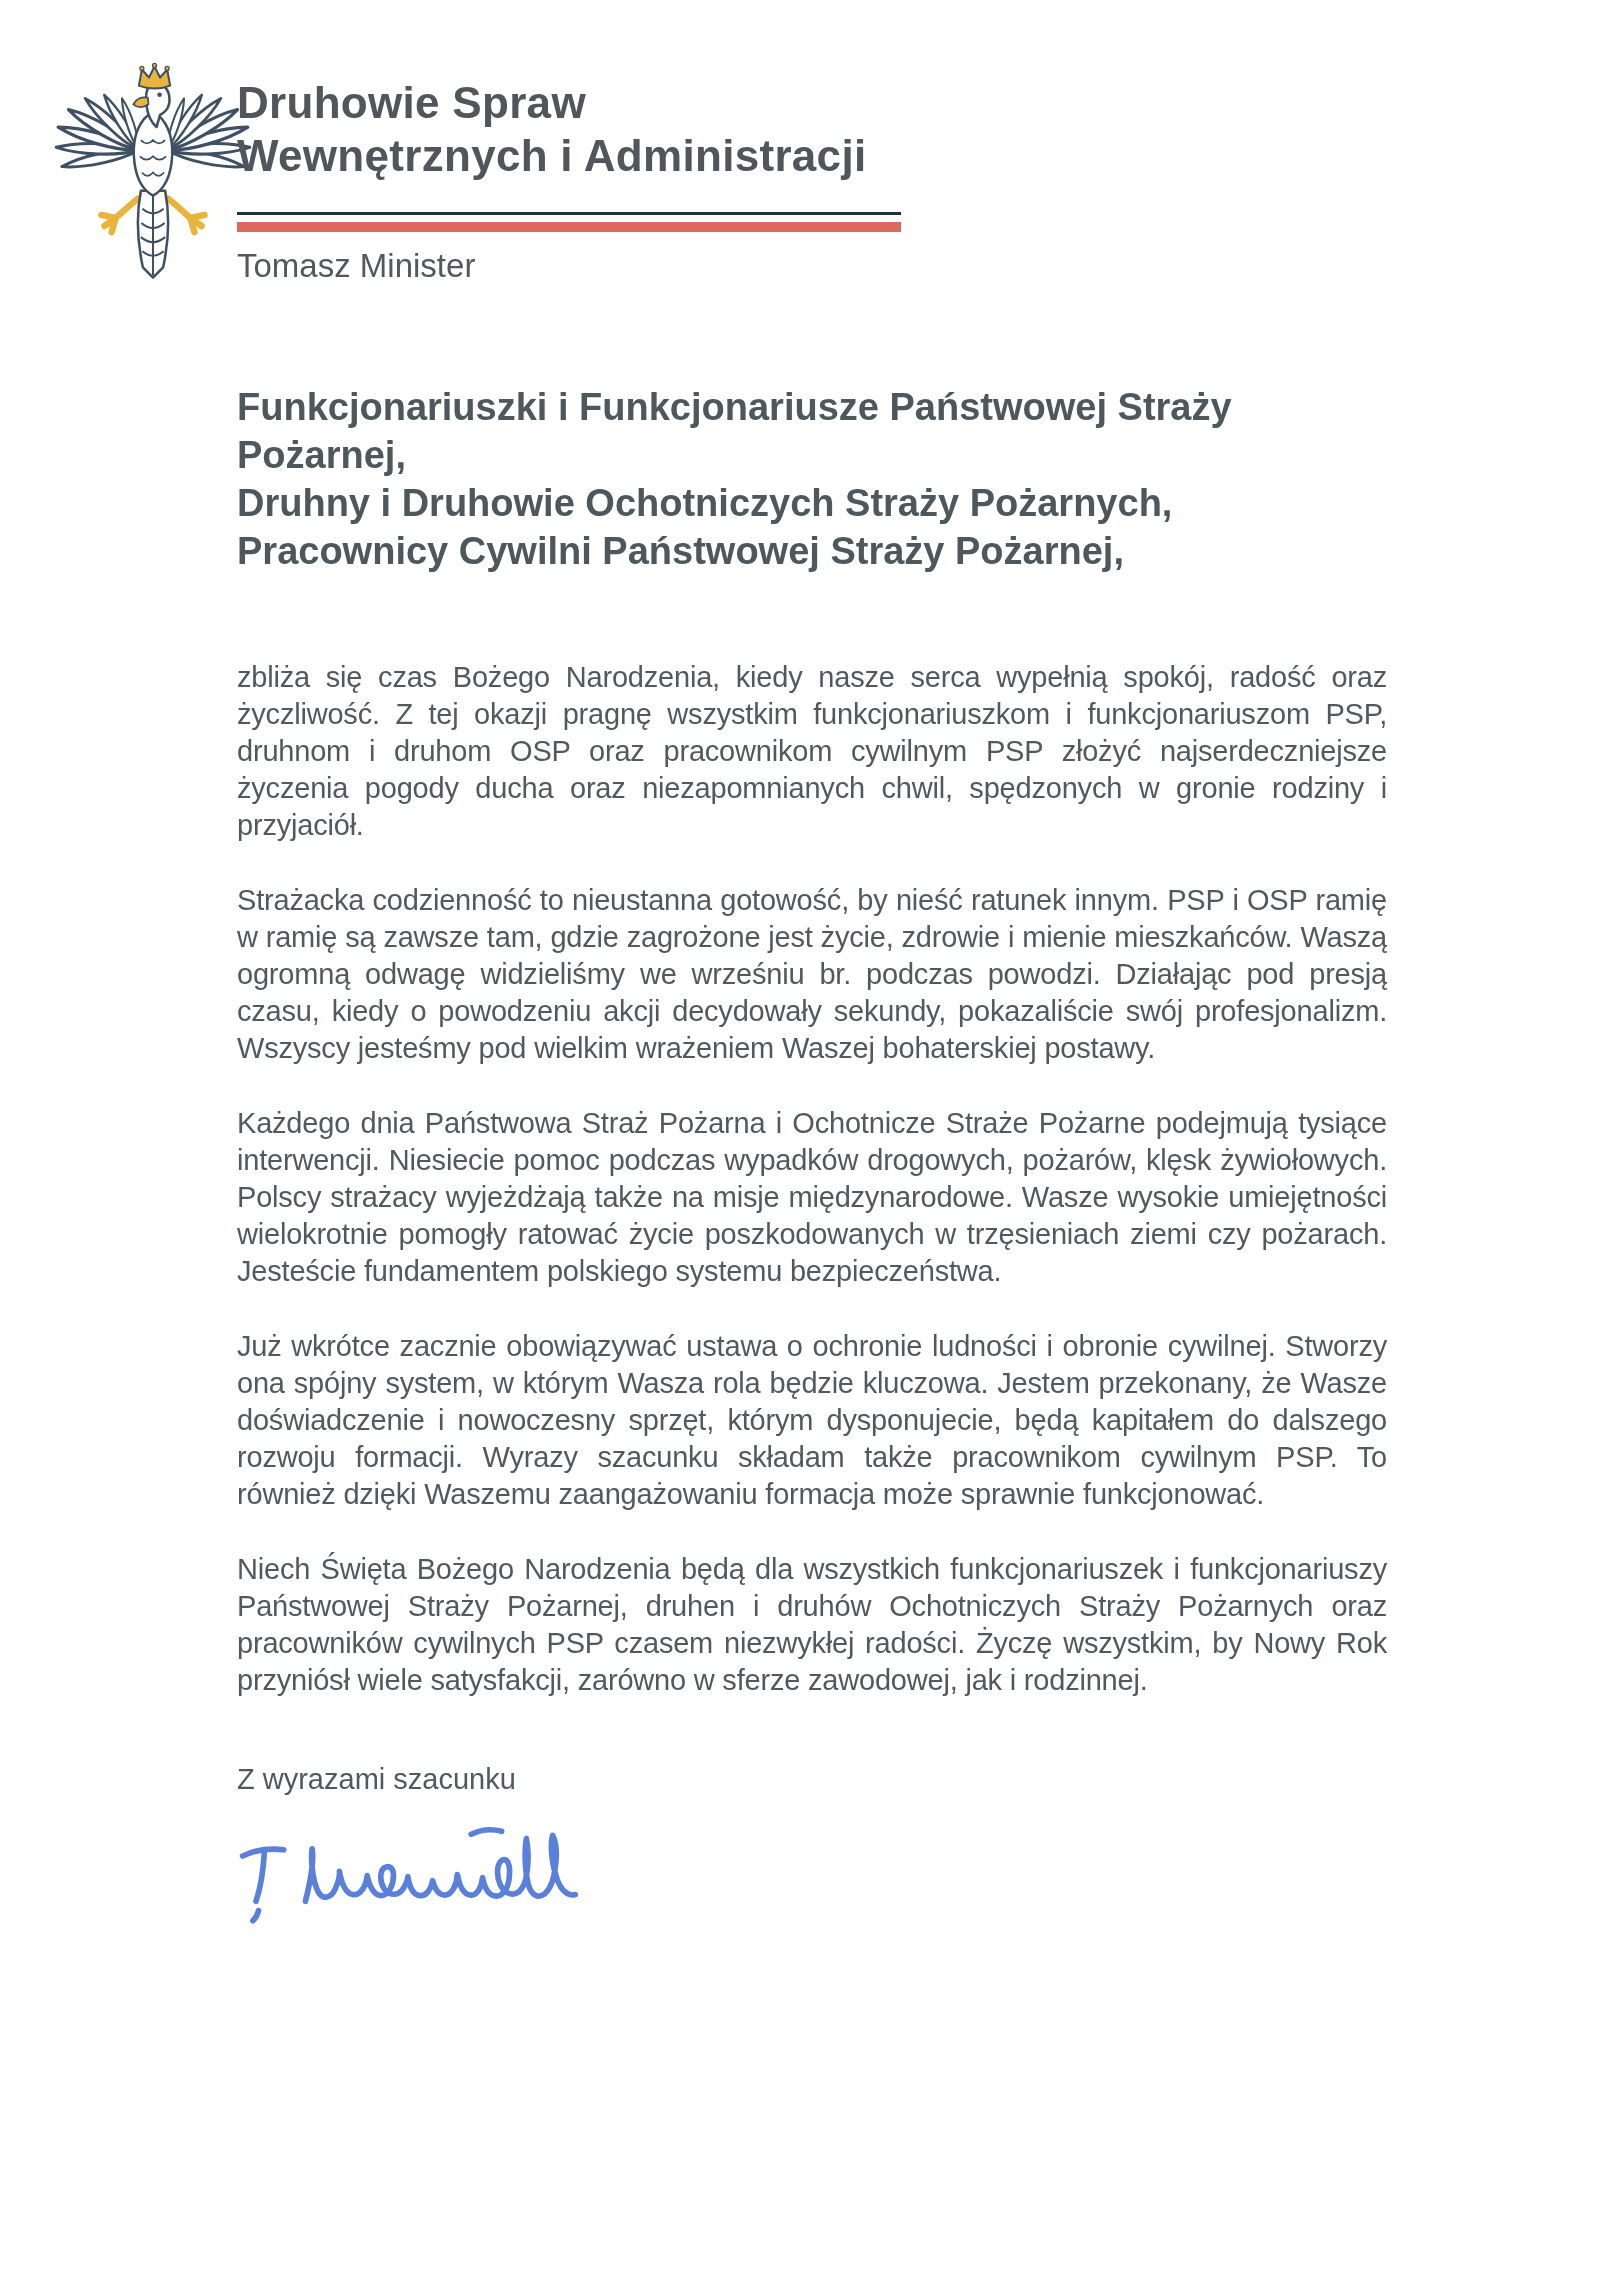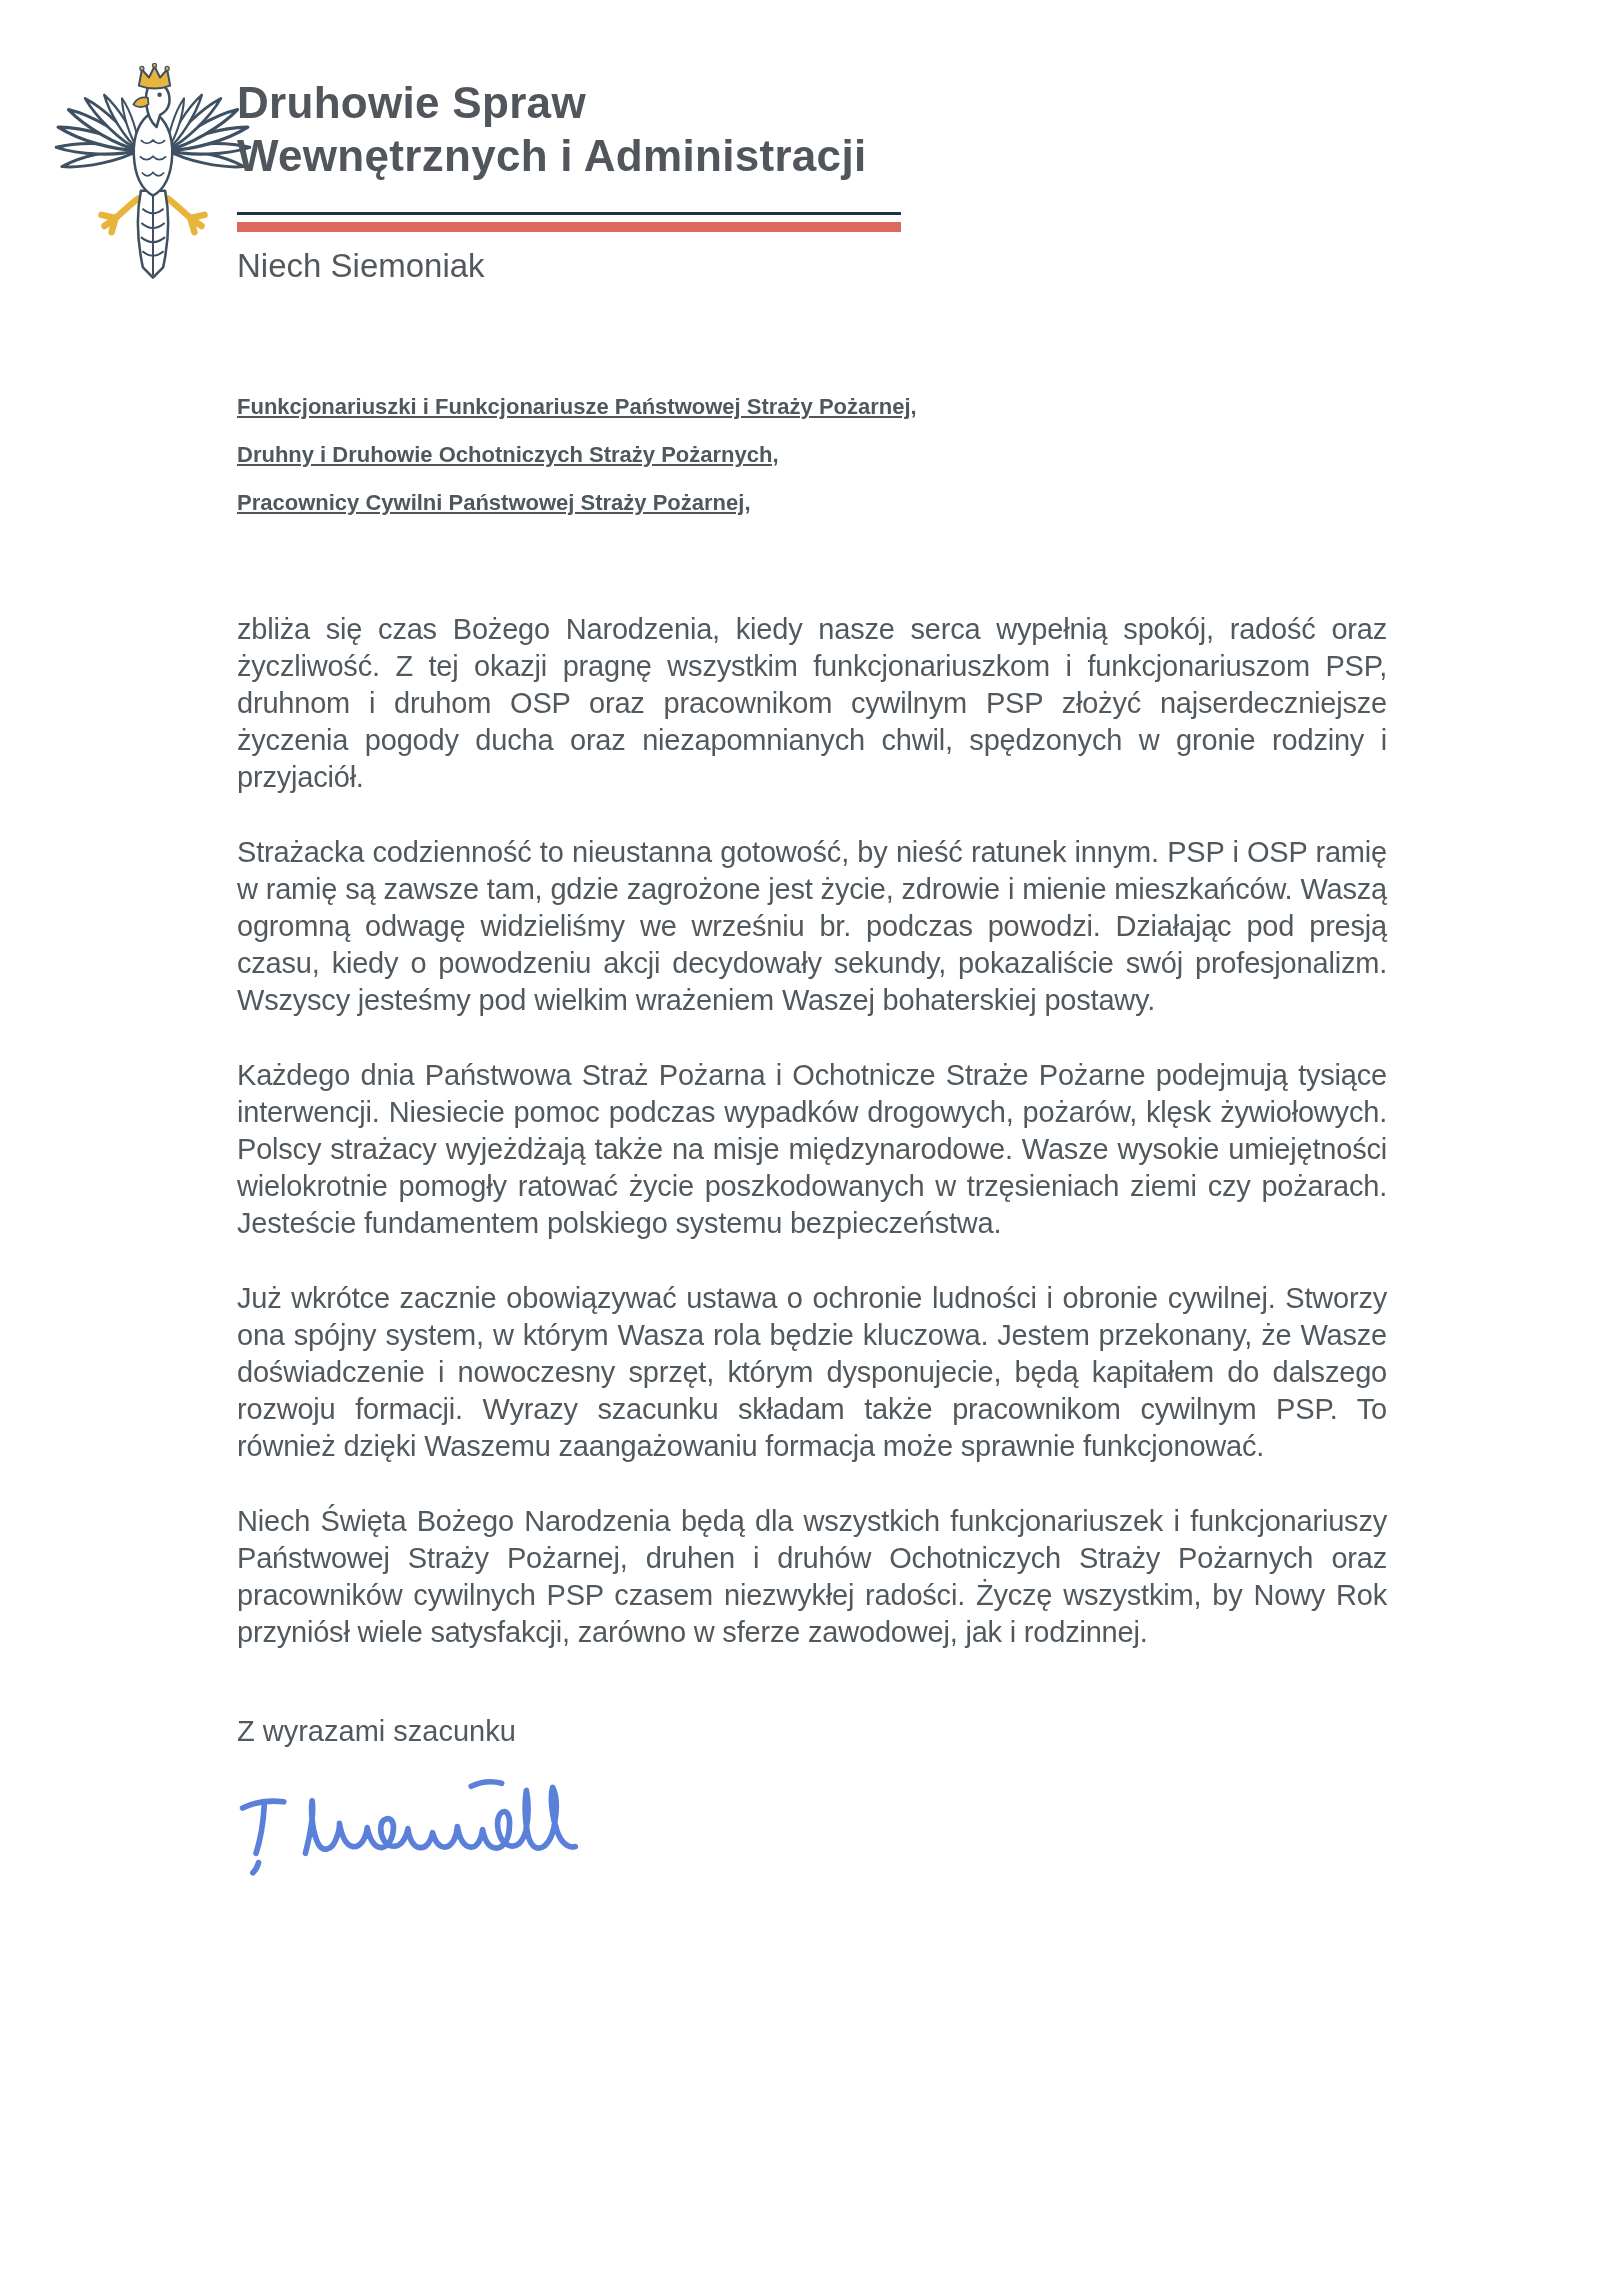--- a/index.html
+++ b/index.html
@@ -63,25 +63,24 @@
   
   .letter-body {
     position: absolute;
     left: 237px;
     top: 383px;
     width: 1150px;
     color: #515a5f;
   }
   .salutation {
     font-weight: 700;
-    font-size: 22px;
+    font-size: 38px;
     line-height: 48px;
     color: #4e575c;
     margin-bottom: 84px;
-    text-decoration: underline;
   }
   .letter-body p {
     font-size: 29px;
     line-height: 37px;
     text-align: justify;
     margin: 0 0 38px 0;
     color: #51595e;
     letter-spacing: -0.2px;
   }
   .closing {
@@ -169,21 +168,21 @@
   </svg>
 
   <div class="ministry">
     <div>Druhowie Spraw</div>
     <div>Wewnętrznych i Administracji</div>
   </div>
 
   <div class="rule-dark"></div>
   <div class="rule-red"></div>
 
-  <div class="minister-name">Niech Siemoniak</div>
+  <div class="minister-name">Tomasz Minister</div>
 
   <section class="letter-body">
 
     <div class="salutation">
       <div>Funkcjonariuszki i Funkcjonariusze Państwowej Straży Pożarnej,</div>
       <div>Druhny i Druhowie Ochotniczych Straży Pożarnych,</div>
       <div>Pracownicy Cywilni Państwowej Straży Pożarnej,</div>
     </div>
 
     <p>zbliża się czas Bożego Narodzenia, kiedy nasze serca wypełnią spokój, radość oraz życzliwość. Z tej okazji pragnę wszystkim funkcjonariuszkom i funkcjonariuszom PSP, druhnom i druhom OSP oraz pracownikom cywilnym PSP złożyć najserdeczniejsze życzenia pogody ducha oraz niezapomnianych chwil, spędzonych w gronie rodziny i przyjaciół.</p>

